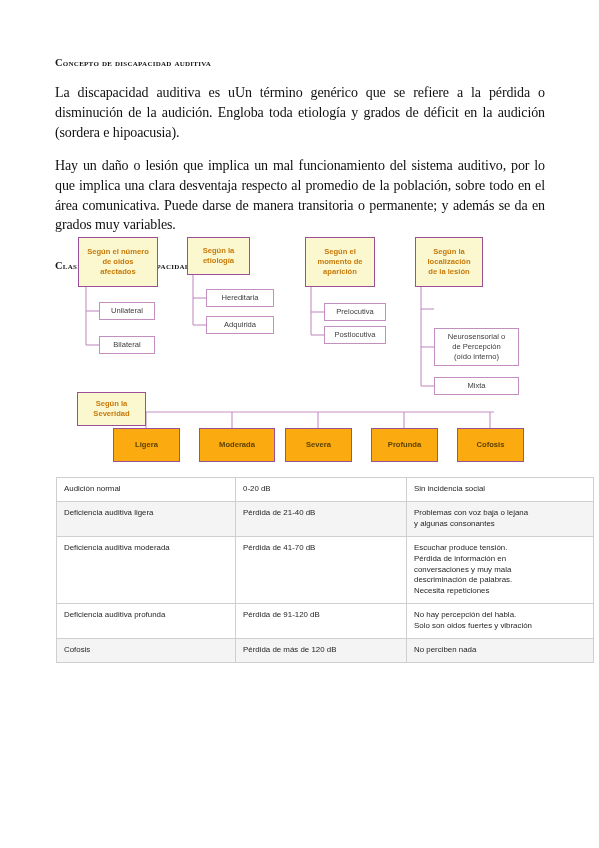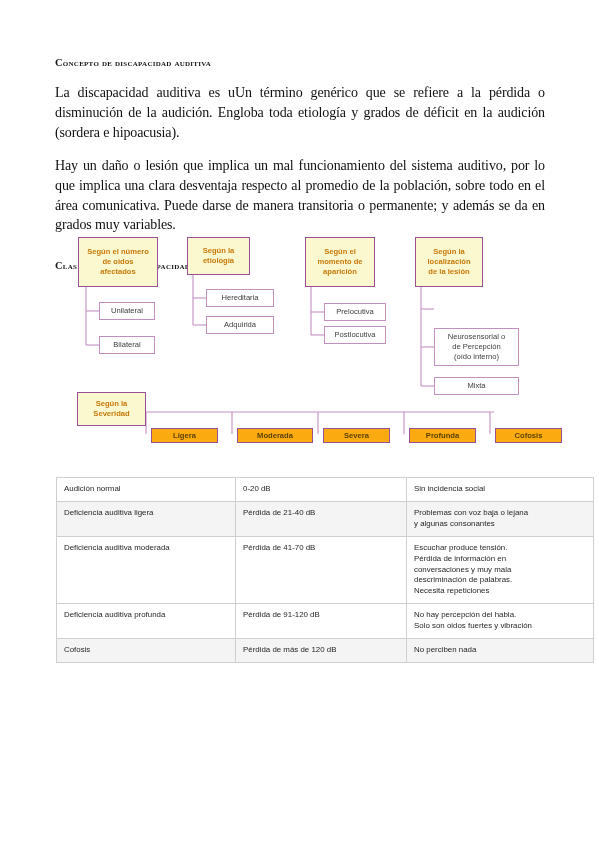--- a/index.html
+++ b/index.html
@@ -99,22 +99,21 @@
   }
 
   
   .node.sev {
     background: #fbab10;
     border: 1px solid #9b4f96;
     color: #5c4200;
     font-weight: bold;
     font-size: 7.6px;
     line-height: 1.25;
-    padding: 6px 4px;
-    margin-left: 38px;
+    padding: 16px 4px;
   }
 
   
   table.class-table {
     position: absolute;
     left: 56px;
     top: 477px;
     width: 489px;
     border-collapse: collapse;
     font-family: "Liberation Sans", sans-serif;

